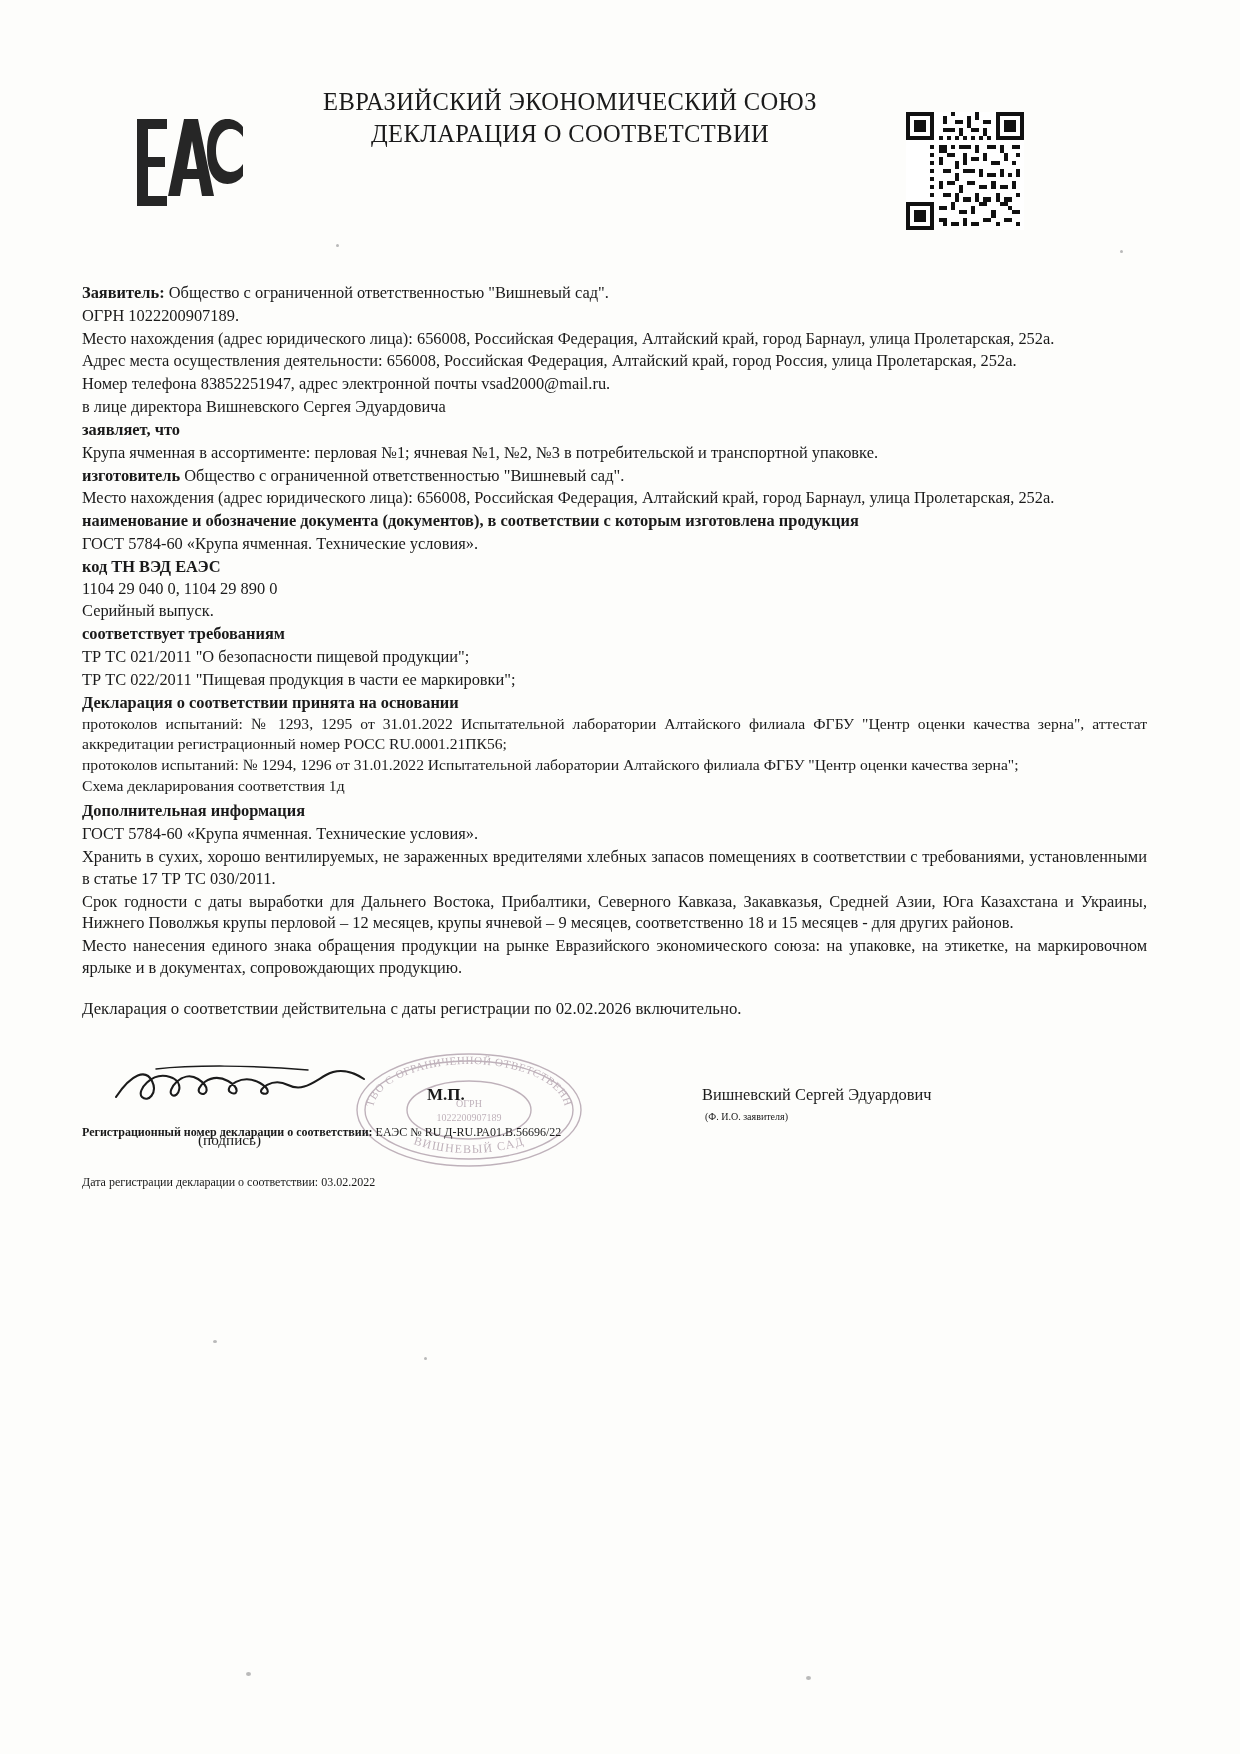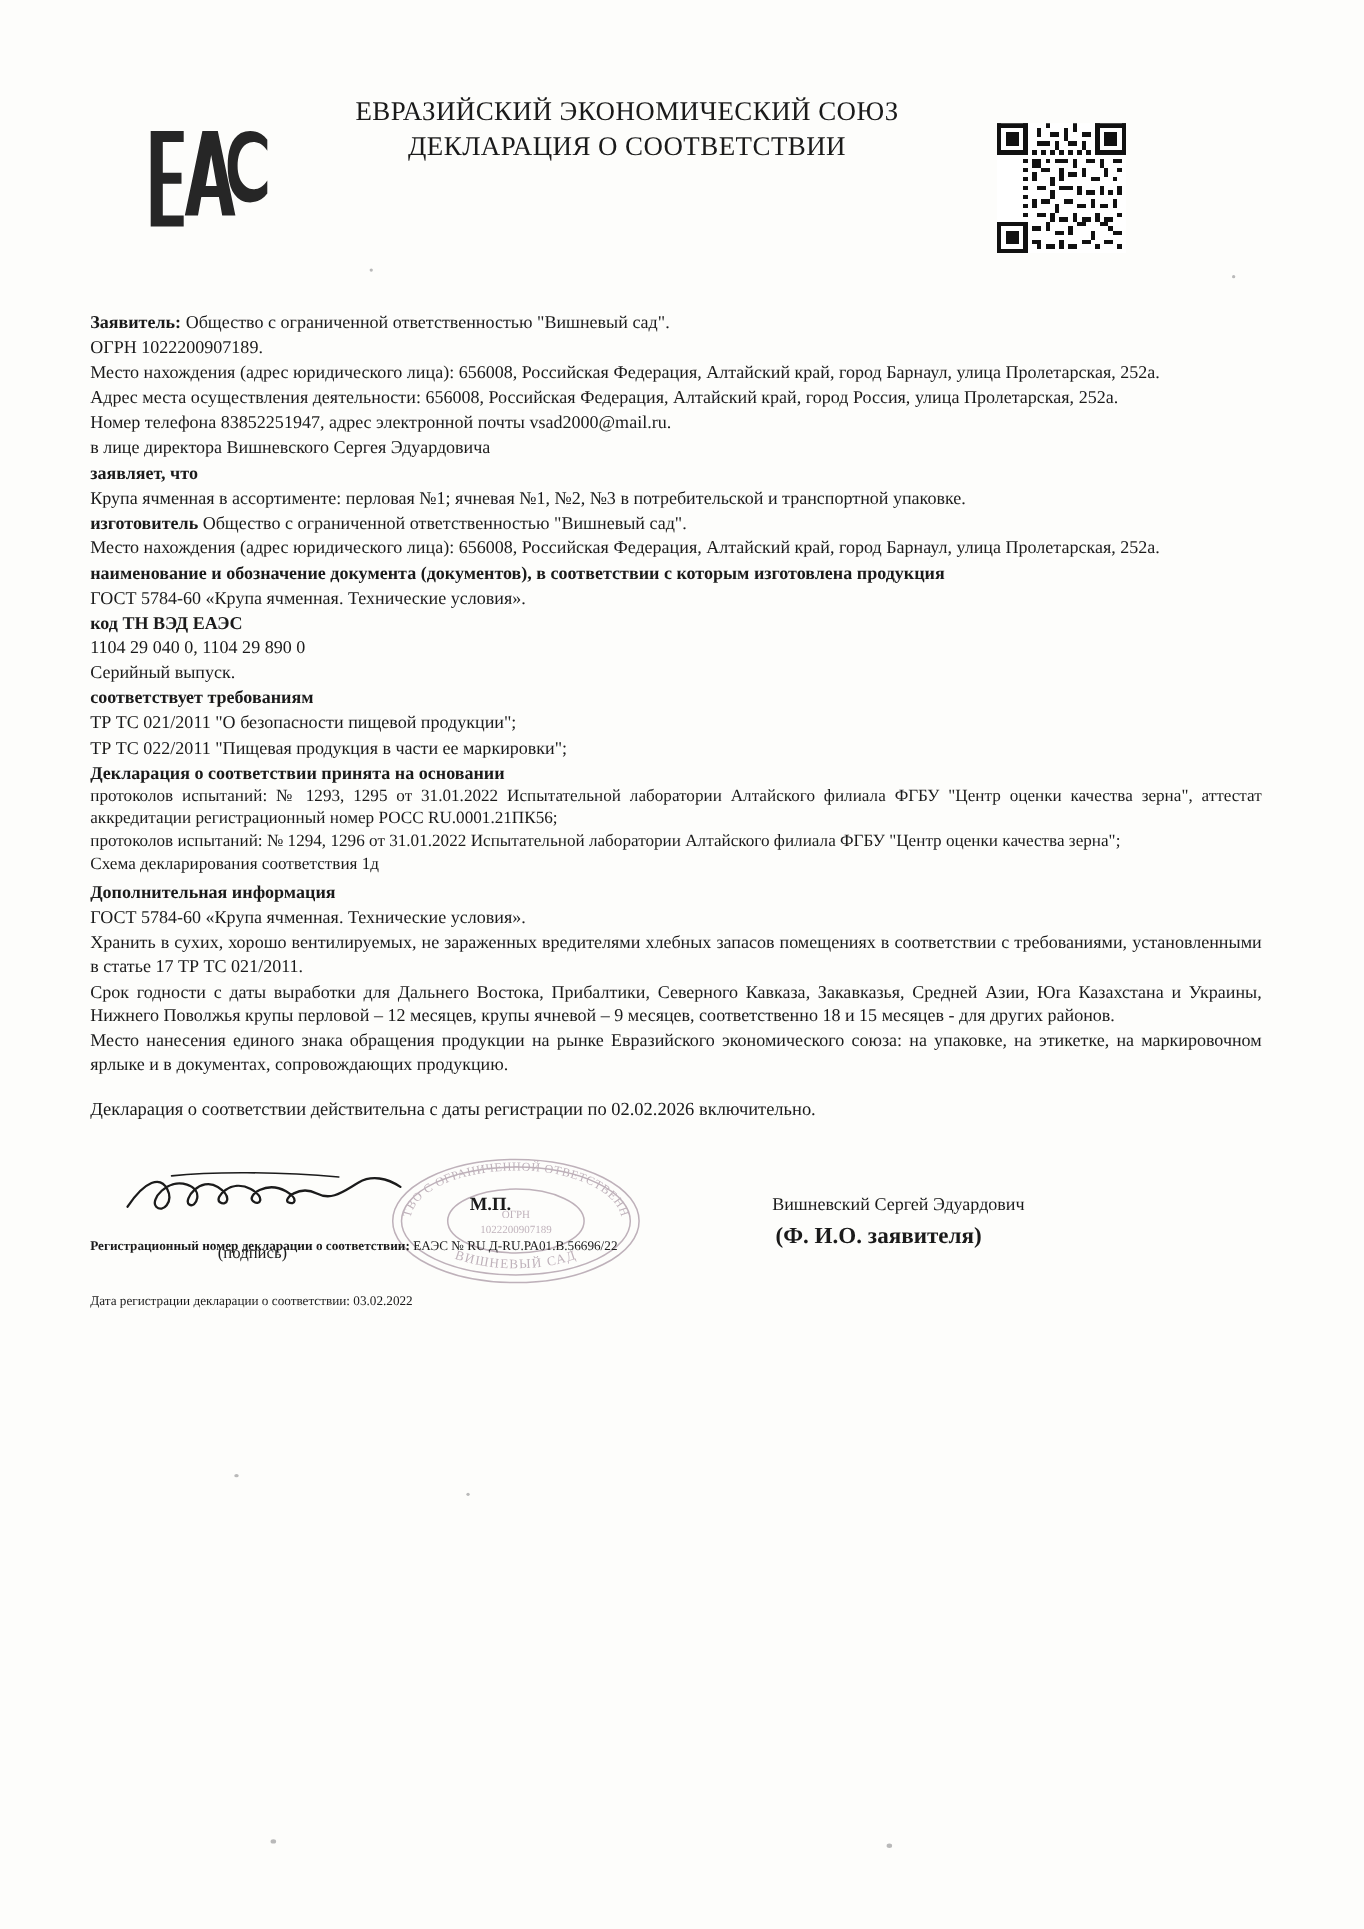--- a/index.html
+++ b/index.html
@@ -131,22 +131,21 @@
     position: absolute;
     left: 116px;
     top: 48px;
     font-size: 15.2px;
     margin-top: 20px;
   }
   .fio-caption {
     position: absolute;
     left: 623px;
     top: 48px;
-    font-size: 21px;
-    font-weight: bold;
+    font-size: 10px;
   }
   .reg-number {
     position: absolute;
     left: 0;
     top: 62px;
     font-size: 12px;
   }
   .reg-date {
     position: absolute;
     left: 0;
@@ -334,21 +333,21 @@
     <p class="row">ТР ТС 021/2011 "О безопасности пищевой продукции";</p>
     <p class="row">ТР ТС 022/2011 "Пищевая продукция в части ее маркировки";</p>
 
     <p class="row b">Декларация о соответствии принята на основании</p>
     <p class="row small just tight">протоколов испытаний: № 1293, 1295 от 31.01.2022 Испытательной лаборатории Алтайского филиала ФГБУ "Центр оценки качества зерна", аттестат аккредитации регистрационный номер РОСС RU.0001.21ПК56;</p>
     <p class="row small just tight">протоколов испытаний: № 1294, 1296 от 31.01.2022 Испытательной лаборатории Алтайского филиала ФГБУ "Центр оценки качества зерна";</p>
     <p class="row small tight">Схема декларирования соответствия 1д</p>
 
     <p class="row b gap-sm">Дополнительная информация</p>
     <p class="row">ГОСТ 5784-60 «Крупа ячменная. Технические условия».</p>
-    <p class="row just">Хранить в сухих, хорошо вентилируемых, не зараженных вредителями хлебных запасов помещениях в соответствии с требованиями, установленными в статье 17 ТР ТС 021/2011.</p>
+    <p class="row just">Хранить в сухих, хорошо вентилируемых, не зараженных вредителями хлебных запасов помещениях в соответствии с требованиями, установленными в статье 17 ТР ТС 030/2011.</p>
     <p class="row just">Срок годности с даты выработки для Дальнего Востока, Прибалтики, Северного Кавказа, Закавказья, Средней Азии, Юга Казахстана и Украины, Нижнего Поволжья крупы перловой – 12 месяцев, крупы ячневой – 9 месяцев, соответственно 18 и 15 месяцев - для других районов.</p>
     <p class="row just">Место нанесения единого знака обращения продукции на рынке Евразийского экономического союза: на упаковке, на этикетке, на маркировочном ярлыке и в документах, сопровождающих продукцию.</p>
 
     <p class="row validity">Декларация о соответствии действительна с даты регистрации по 02.02.2026 включительно.</p>
   </div>
 
   <div class="sig-area">
 
     <div class="sig-scribble">
       <svg viewBox="0 0 260 45" width="260" height="45">

